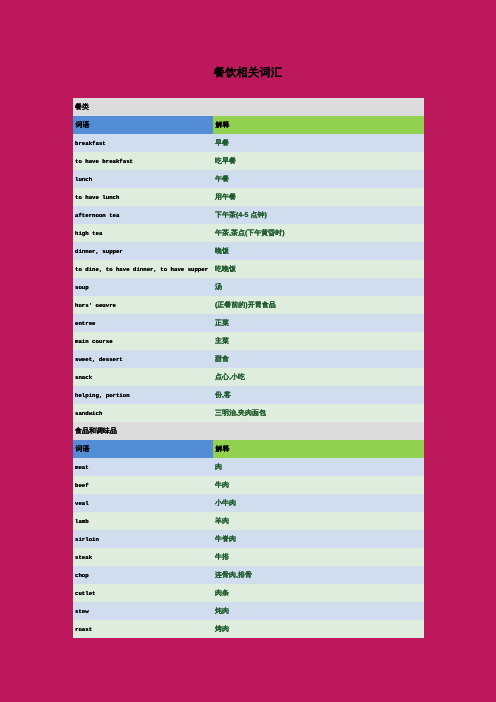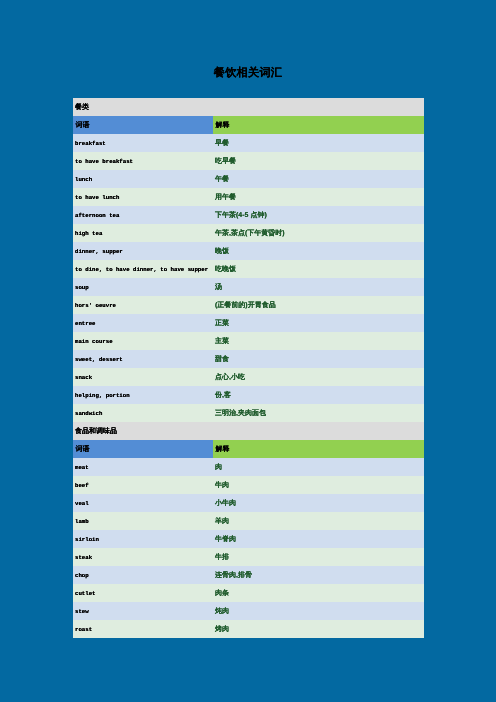--- a/index.html
+++ b/index.html
@@ -16,21 +16,21 @@
     -webkit-font-smoothing: antialiased;
     text-rendering: geometricPrecision;
   }
   .page {
     position: absolute;
     left: 0;
     top: 0;
     will-change: transform;
     width: 496px;
     height: 702px;
-    background: #0369a1;
+    background: #be185d;
     overflow: hidden;
   }
   .doc-title {
     position: absolute;
     left: 0;
     top: 66px;
     width: 496px;
     text-align: center;
     font-family: "DejaVu Sans", sans-serif;
     font-weight: bold;

